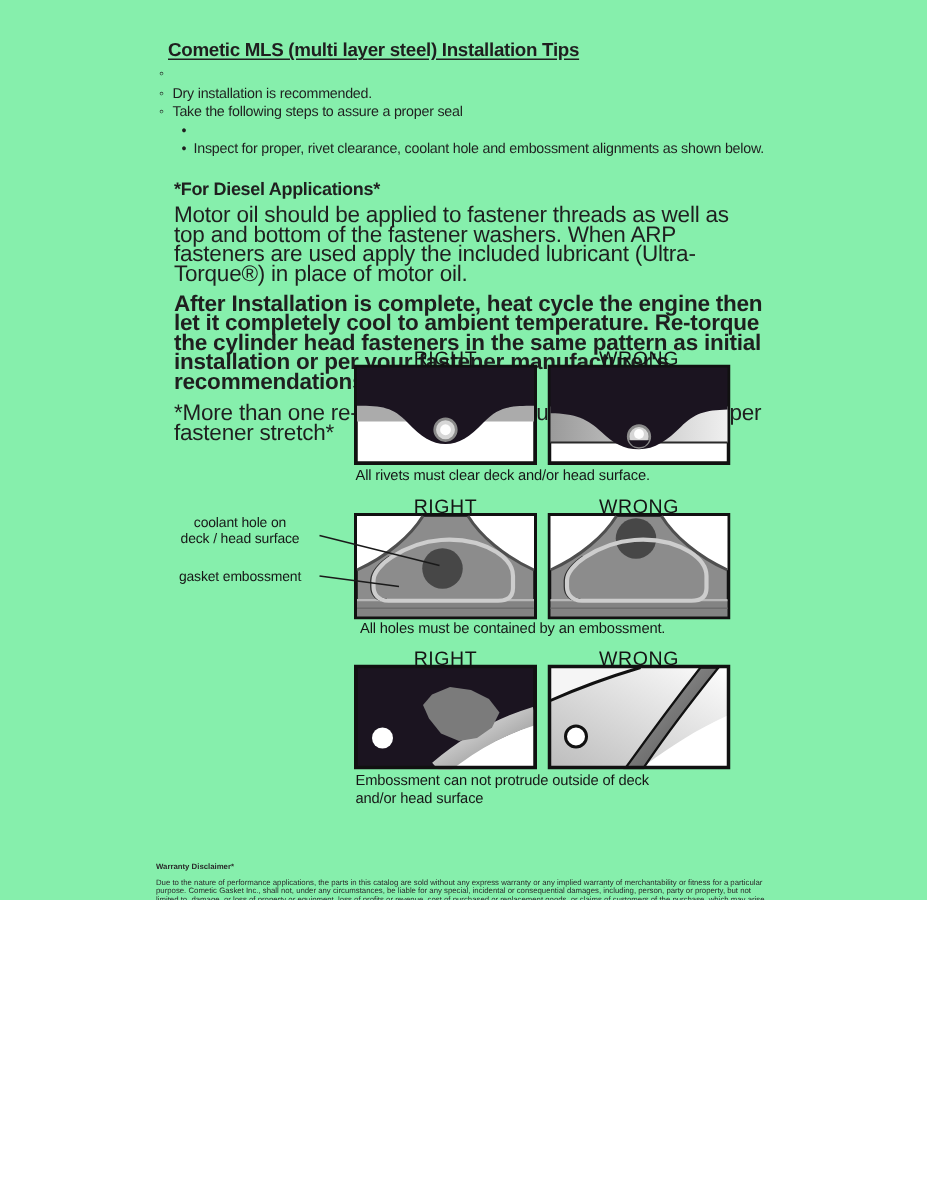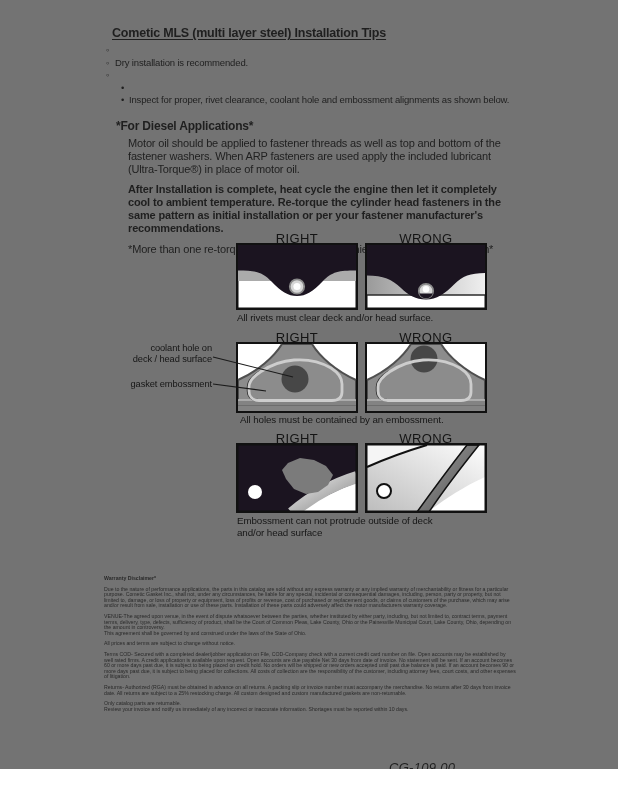--- a/index.html
+++ b/index.html
@@ -1,43 +1,43 @@
 <!DOCTYPE html>
 <html><head>
 <meta charset="utf-8">
 <style>
   * { margin:0; padding:0; box-sizing:border-box; }
   html,body { background:#ffffff; }
   .page {
-    position:relative; width:618px; height:769px; background:#737373;
+    position:relative; width:618px; height:600px; background:#86efac;
     font-family:"Liberation Sans", sans-serif; color:#1f1f1f; overflow:hidden;
   }
   .title {
     position:absolute; left:112px; top:26px;
     font-size:12.5px; font-weight:bold; letter-spacing:-0.2px;
     text-decoration:underline; text-underline-offset:2px;
   }
   .tips { position:absolute; left:106px; top:44px; width:420px; font-size:9.5px; letter-spacing:-0.15px; }
   .tip-row { display:flex; line-height:12.5px; }
   .tip-row .marker { width:9px; flex:0 0 9px; text-align:left; }
   .tip-row.sub { margin-left:15px; }
   .tip-row.sub .marker { width:8px; flex:0 0 8px; }
 
   .diesel { position:absolute; left:116px; top:119px; width:394px; }
   .diesel h2 { font-size:12px; font-weight:bold; letter-spacing:-0.2px; }
-  .diesel p { font-size:11px; line-height:13px; letter-spacing:-0.15px;margin-left:12px; }
+  .diesel p { font-size:15px; line-height:13px; letter-spacing:-0.15px; }
   .diesel .p1 { margin-top:4px; }
   .diesel .p2 { margin-top:7px;font-weight:bold; }
   .diesel .note { margin-top:8px; }
 
   .dg-label { position:absolute; width:122px; text-align:center; font-size:13px; letter-spacing:0.4px; color:#141414; }
   .panel { position:absolute; width:122px; }
   .panel svg { display:block; width:122px; }
   .caption { position:absolute; font-size:9.8px; line-height:11.5px; letter-spacing:-0.1px; color:#161616; }
-  .annot { position:absolute; font-size:9.3px; line-height:11px; letter-spacing:-0.1px; text-align:right; color:#161616; }
+  .annot { position:absolute; font-size:9.3px; line-height:11px; letter-spacing:-0.1px; text-align:center; color:#161616; }
   .pointer-overlay { position:absolute; left:212px; top:350px; }
 
   .disclaimer { position:absolute; left:104px; top:576px; width:412px; font-size:5.2px; line-height:5.6px; color:#2a2a2a; }
   .disclaimer .dhead { font-weight:bold; }
   .disclaimer p.gap { margin-top:5px; }
   .page-code { position:absolute; left:389px; top:760px; font-size:13px; letter-spacing:0.3px; color:#222;font-style:italic; }
 </style>
 </head>
 <body>
 
@@ -48,20 +48,21 @@
   <div class="tips">
     <div class="tip-row">
       <span class="marker">◦</span>
     </div>
     <div class="tip-row">
       <span class="marker">◦</span>
       <span>Dry installation is recommended.</span>
     </div>
     <div class="tip-row">
       <span class="marker">◦</span>
+      <span>Take the following steps to assure a proper seal</span>
     </div>
     <div class="tip-row sub">
       <span class="marker">•</span>
     </div>
     <div class="tip-row sub">
       <span class="marker">•</span>
       <span>Inspect for proper, rivet clearance, coolant hole and embossment alignments as shown below.</span>
     </div>
   </div>
 

